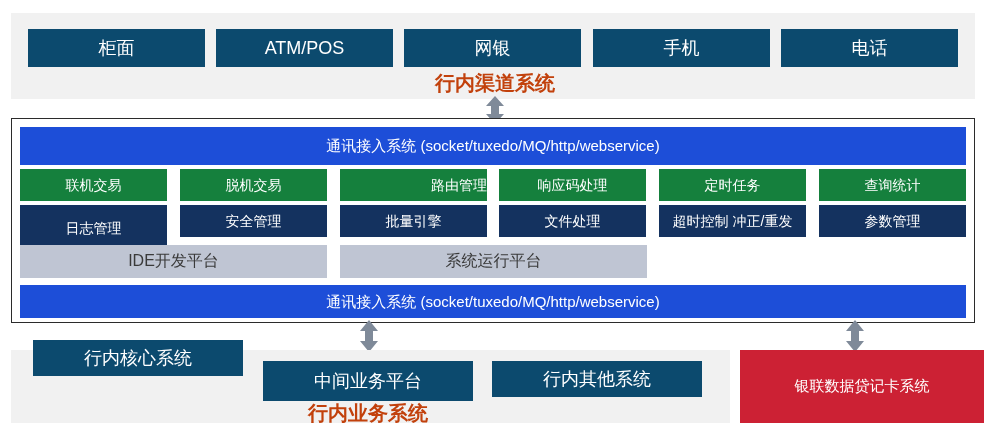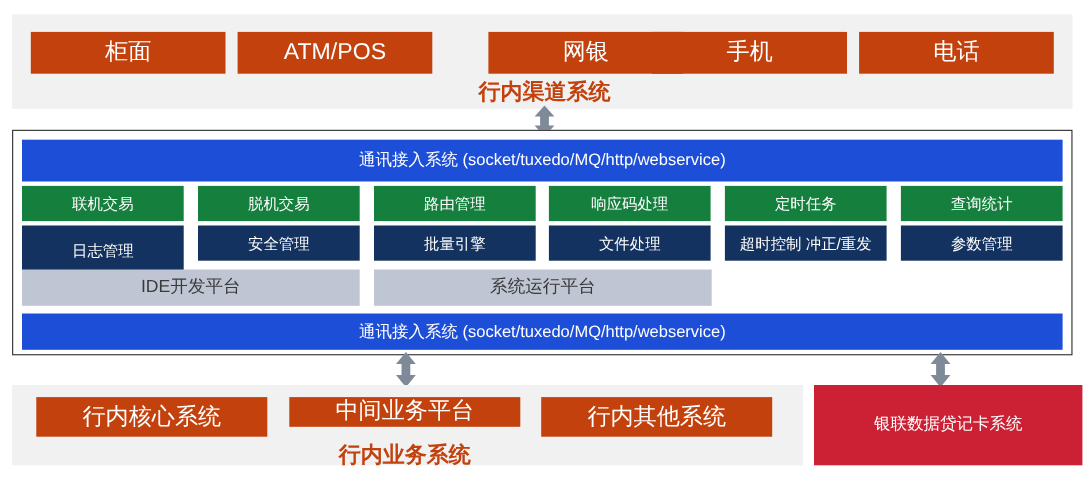--- a/index.html
+++ b/index.html
@@ -36,22 +36,22 @@
     display: flex;
     align-items: center;
     justify-content: center;
     box-sizing: border-box;
     color: #ffffff;
     text-align: center;
     line-height: 1.15;
     white-space: nowrap;
   }
   .box.channel {
-    background: #c2410c;
-    font-size: 21px;
+    background: #0c4a6e;
+    font-size: 18px;
   }
   .box.comm {
     background: #1d4ed8;
     font-size: 15px;
   }
   .box.mod-light {
     background: #15803d;
     font-size: 14px;
   }
   .box.mod-dark {
@@ -92,21 +92,21 @@
 <div id="canvas">
 
   <div class="gray-panel" style="left:11px; top:13px; width:964px; height:86px;"></div>
 
   <div class="box channel" style="left:28px; top:29px; width:177px; height:38px;">
     <span>柜面</span>
   </div>
   <div class="box channel" style="left:216px; top:29px; width:177px; height:38px;">
     <span>ATM/POS</span>
   </div>
-  <div class="box channel" style="left:404px; top:29px; width:177px; height:38px;margin-left:40px;">
+  <div class="box channel" style="left:404px; top:29px; width:177px; height:38px;">
     <span>网银</span>
   </div>
   <div class="box channel" style="left:781px; top:29px; width:177px; height:38px;">
     <span>电话</span>
   </div>
   <div class="box channel" style="left:593px; top:29px; width:177px; height:38px;">
     <span>手机</span>
   </div>
 
   <div class="caption" style="left:395px; top:70px; width:200px;">行内渠道系统</div>
@@ -122,21 +122,21 @@
   <div class="box comm" style="left:20px; top:127px; width:946px; height:38px;">
     <span>通讯接入系统 (socket/tuxedo/MQ/http/webservice)</span>
   </div>
 
   <div class="box mod-light" style="left:20px; top:169px; width:147px; height:32px;">
     <span>联机交易</span>
   </div>
   <div class="box mod-light" style="left:180px; top:169px; width:147px; height:32px;">
     <span>脱机交易</span>
   </div>
-  <div class="box mod-light" style="left:340px; top:169px; width:147px; height:32px;">
+  <div class="box mod-light" style="left:340px; top:169px; width:147px; height:32px;justify-content:flex-end;">
     <span>路由管理</span>
   </div>
   <div class="box mod-light" style="left:499px; top:169px; width:147px; height:32px;">
     <span>响应码处理</span>
   </div>
   <div class="box mod-light" style="left:659px; top:169px; width:147px; height:32px;">
     <span>定时任务</span>
   </div>
   <div class="box mod-light" style="left:819px; top:169px; width:147px; height:32px;">
     <span>查询统计</span>
@@ -179,24 +179,24 @@
   </div>
 
   <div class="arrow" style="left:841px; top:320px; width:28px; height:32px;">
     <svg width="28" height="32" viewBox="0 0 28 32">
       <polygon points="14,0 23,11 18,11 18,21 23,21 14,32 5,21 10,21 10,11 5,11" fill="#7f8a99"></polygon>
     </svg>
   </div>
 
   <div class="gray-panel" style="left:11px; top:350px; width:719px; height:73px;"></div>
 
-  <div class="box channel" style="left:33px; top:361px; width:210px; height:36px;">
+  <div class="box channel" style="left:33px; top:340px; width:210px; height:36px;">
     <span>行内核心系统</span>
   </div>
-  <div class="box channel" style="left:263px; top:361px; width:210px; height:27px;">
+  <div class="box channel" style="left:263px; top:361px; width:210px; height:40px;">
     <span>中间业务平台</span>
   </div>
   <div class="box channel" style="left:492px; top:361px; width:210px; height:36px;">
     <span>行内其他系统</span>
   </div>
 
   <div class="caption" style="left:268px; top:400px; width:200px;">行内业务系统</div>
 
   <div class="box external" style="left:740px; top:350px; width:244px; height:73px;font-family:Liberation Serif, serif;">
     <span>银联数据贷记卡系统</span>

